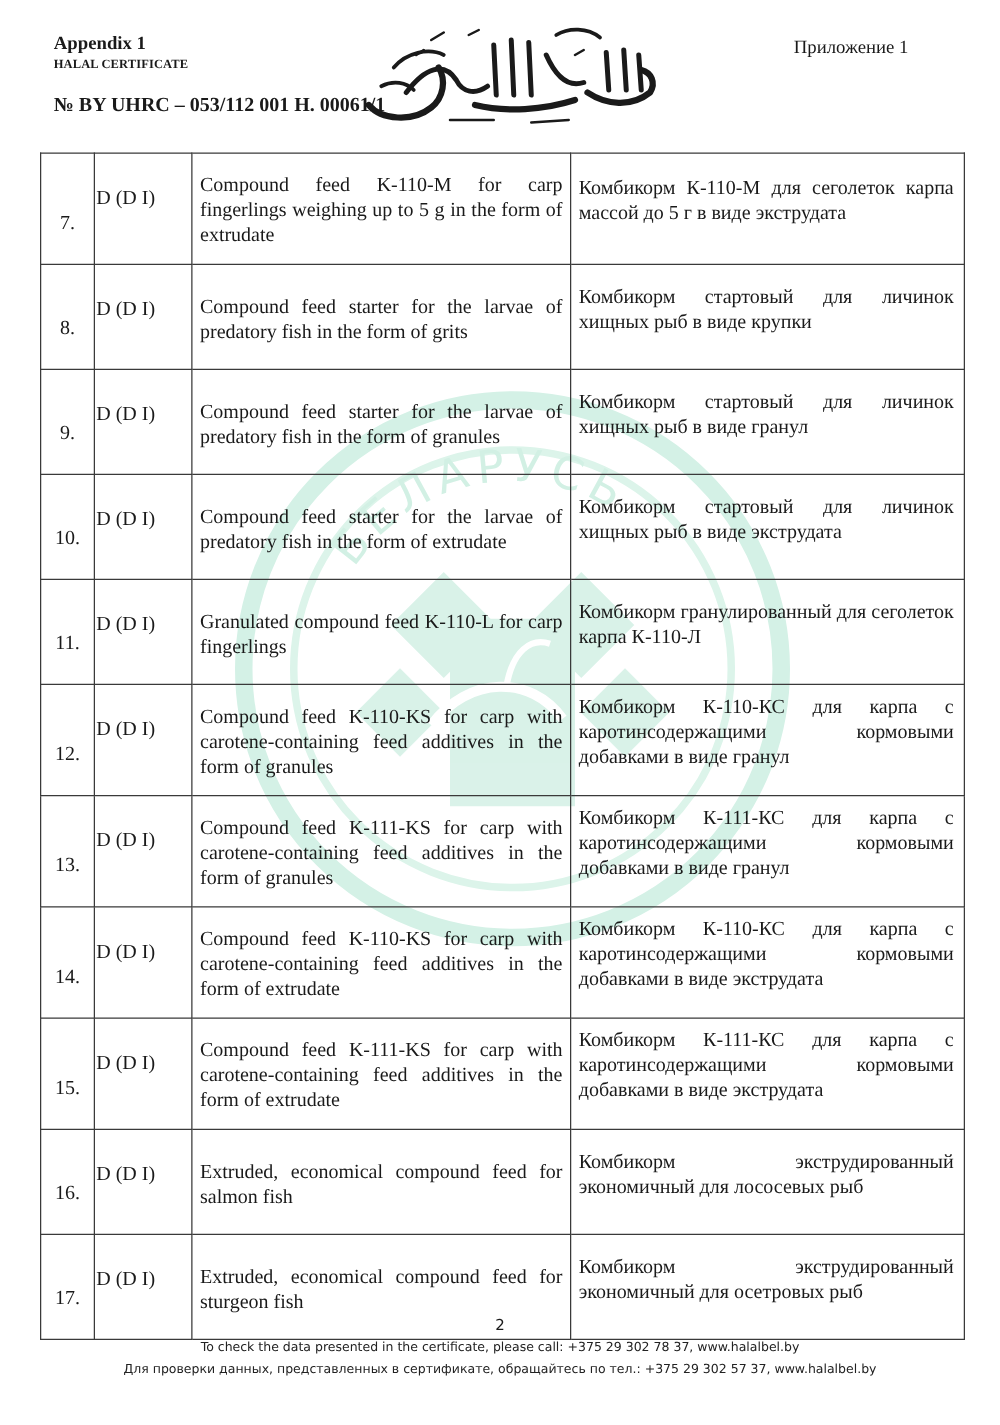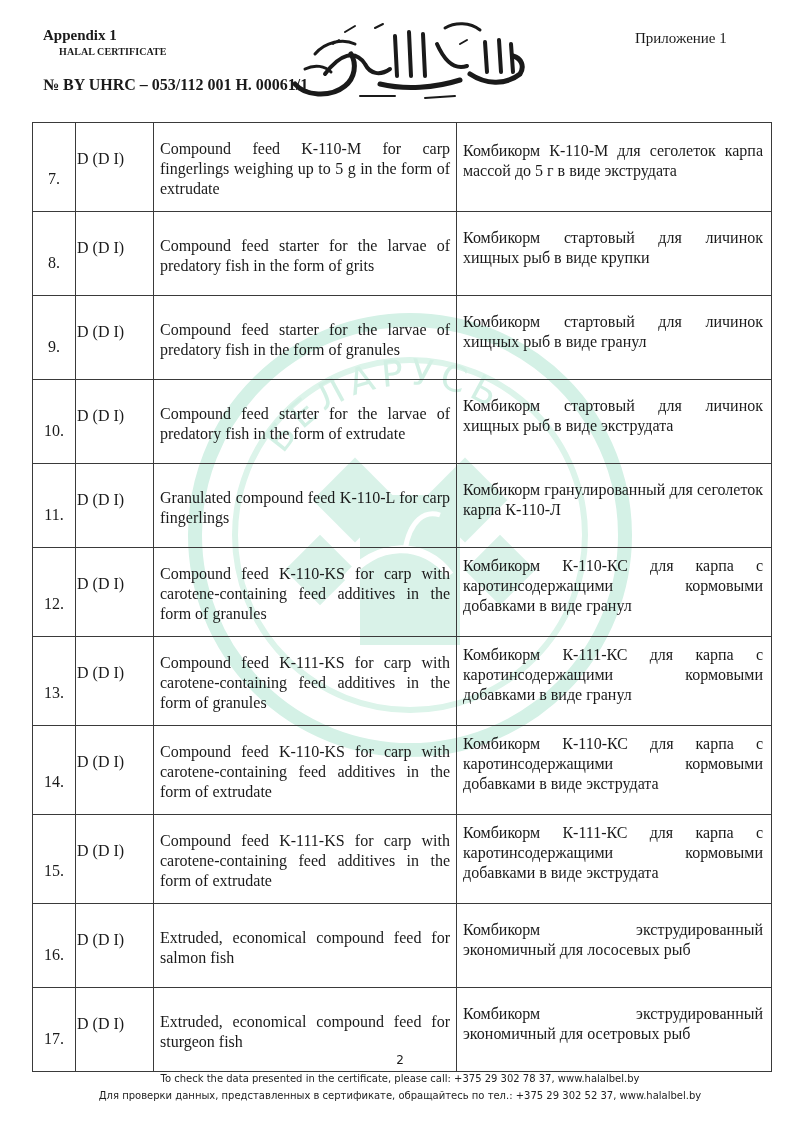--- a/index.html
+++ b/index.html
@@ -1,21 +1,21 @@
 <!DOCTYPE html>
 <html><head>
 <meta charset="utf-8">
 <style>
   html, body { margin: 0; padding: 0; background: #ffffff; }
   body { width: 800px; height: 1140px; position: relative; overflow: hidden;
          font-family: "Liberation Serif", serif; color: #1a1a1a; }
 
   .hdr-left { position: absolute; left: 43px; top: 28px; line-height: 1; }
   .hdr-left .appx { font-weight: bold; font-size: 15px; }
-  .hdr-left .cert { font-weight: bold; font-size: 10px; margin-top: 4px; letter-spacing: 0.1px; margin-left: 16px; }
+  .hdr-left .cert { font-weight: bold; font-size: 10px; margin-top: 4px; letter-spacing: 0.1px; }
   .hdr-left .num  { font-weight: bold; font-size: 16px; margin-top: 20px; }
   .hdr-right { position: absolute; left: 635px; top: 30px; font-weight: normal; font-size: 15px; }
 
   .calligraphy { position: absolute; left: 285px; top: 14px; width: 245px; height: 90px; }
 
   .watermark { position: absolute; left: 175px; top: 300px; width: 470px; height: 470px; pointer-events: none; }
 
   table.items { position: absolute; left: 32px; top: 122px; width: 739px; border-collapse: collapse; table-layout: fixed; }
   table.items td { border: 1px solid #3a3a3a; font-size: 16px; line-height: 20px; vertical-align: middle; }
   table.items tr { height: 84px; }
@@ -164,13 +164,13 @@
       <td class="num">17.</td>
       <td class="cat">D (D I)</td>
       <td class="txt">Extruded, economical compound feed for sturgeon fish</td>
       <td class="ru">Комбикорм экструдированный экономичный для осетровых рыб</td>
     </tr>
   </tbody>
 </table>
 
 <div class="page-no">2</div>
 <div class="footer-line footer-en">To check the data presented in the certificate, please call: +375 29 302 78 37, www.halalbel.by</div>
-<div class="footer-line footer-ru">Для проверки данных, представленных в сертификате, обращайтесь по тел.: +375 29 302 52 37, www.halalbel.by</div>
+<div class="footer-line footer-ru">Для проверки данных, представленных в сертификате, обращайтесь по тел.: +375 29 302 57 37, www.halalbel.by</div>
 
 </body></html>

